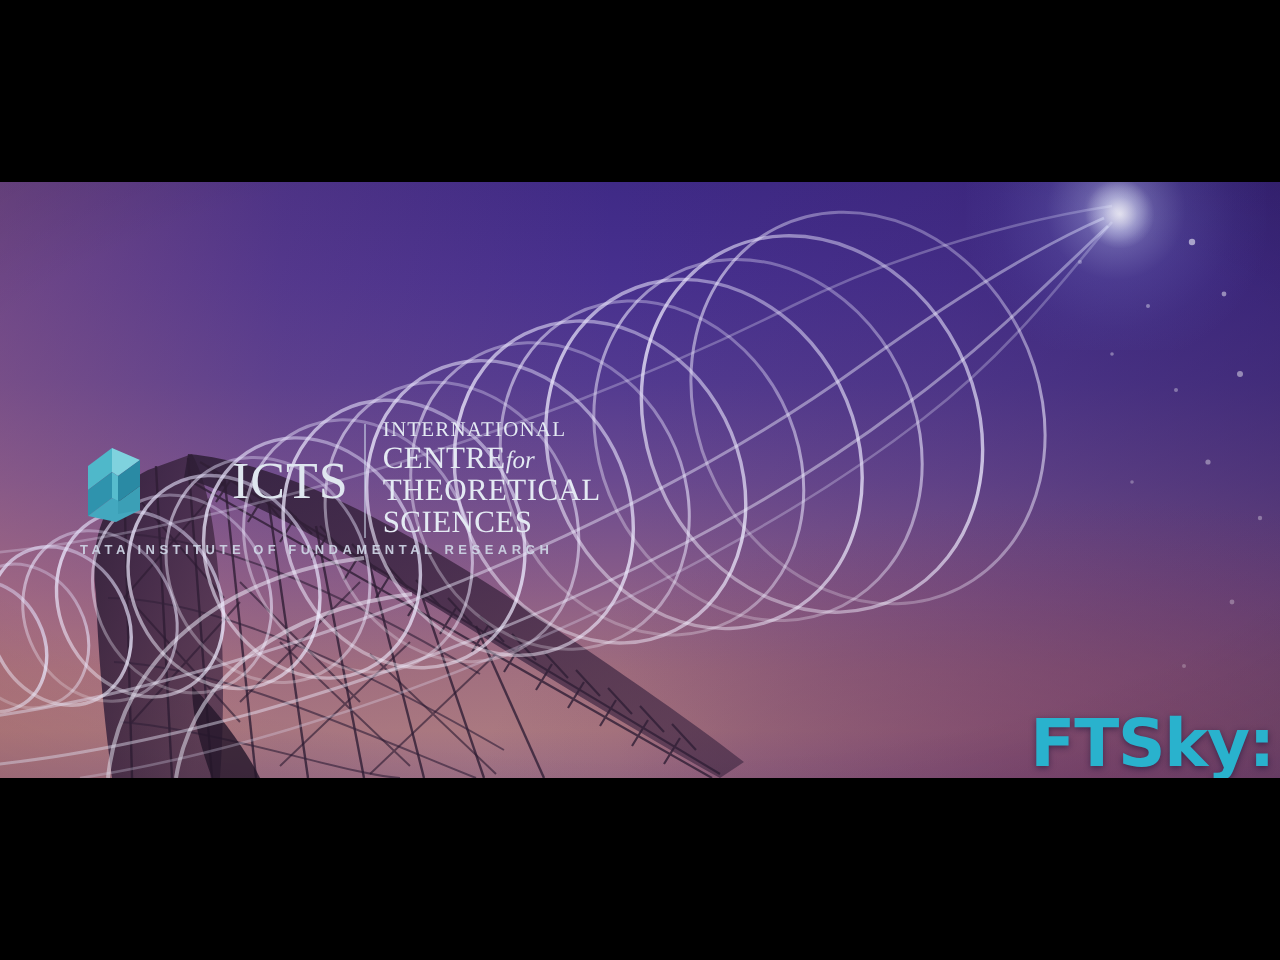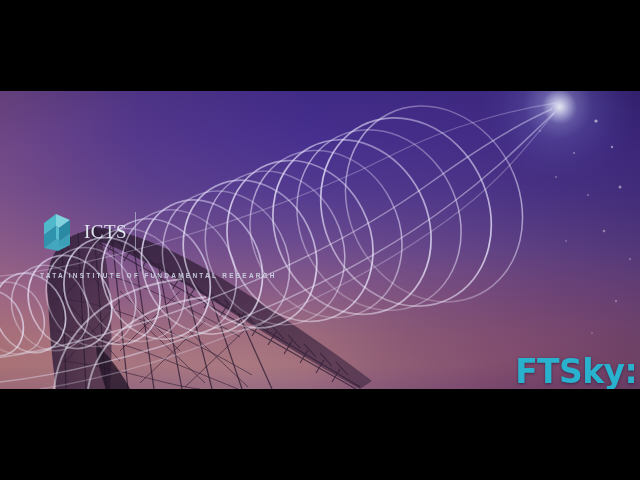--- a/index.html
+++ b/index.html
@@ -146,25 +146,26 @@
     gap: 0;
   }
   .logo-mark {
     width: 38px;
     height: 40px;
     flex: 0 0 auto;
     margin-right: 6px;
   }
   .logo-icts {
     font-family: "Liberation Serif", serif;
-    font-size: 19px;
+    font-size: 26px;
     letter-spacing: 0.5px;
     color: #dfe6ef;
     line-height: 1;
     padding-right: 8px;
+    margin-left: 32px;
   }
   .logo-rule {
     width: 1px;
     align-self: stretch;
     background: rgba(210,220,238,0.55);
     margin: 1px 8px 1px 0;
   }
   .logo-words {
     font-family: "Liberation Serif", serif;
     color: #e4eaf3;
@@ -401,20 +402,26 @@
         <polygon points="16,15 19,17 19,30 16,28" fill="#57bccd"></polygon>
         <polygon points="4,37 16,28 30,34 18,40" fill="#43a8bf"></polygon>
         <polygon points="19,17 30,9 30,22 19,30" fill="#2a8aa4"></polygon>
         <polygon points="19,30 30,22 30,34 19,36" fill="#3b9fb6"></polygon>
       </svg>
 
       <span class="logo-icts">ICTS</span>
 
       <span class="logo-rule"></span>
 
+      <span class="logo-words">
+        <span class="lw1">INTERNATIONAL</span>
+        <span class="lw2"><span>CENTRE</span><span class="lw-for">for</span></span>
+        <span class="lw3">THEORETICAL</span>
+        <span class="lw4">SCIENCES</span>
+      </span>
     </div>
 
     <div class="logo-tag">TATA INSTITUTE OF FUNDAMENTAL RESEARCH</div>
 
     <div class="title-block">
       <span class="title-line t1">FTSky:</span>
 
     </div>
 
   </div>

